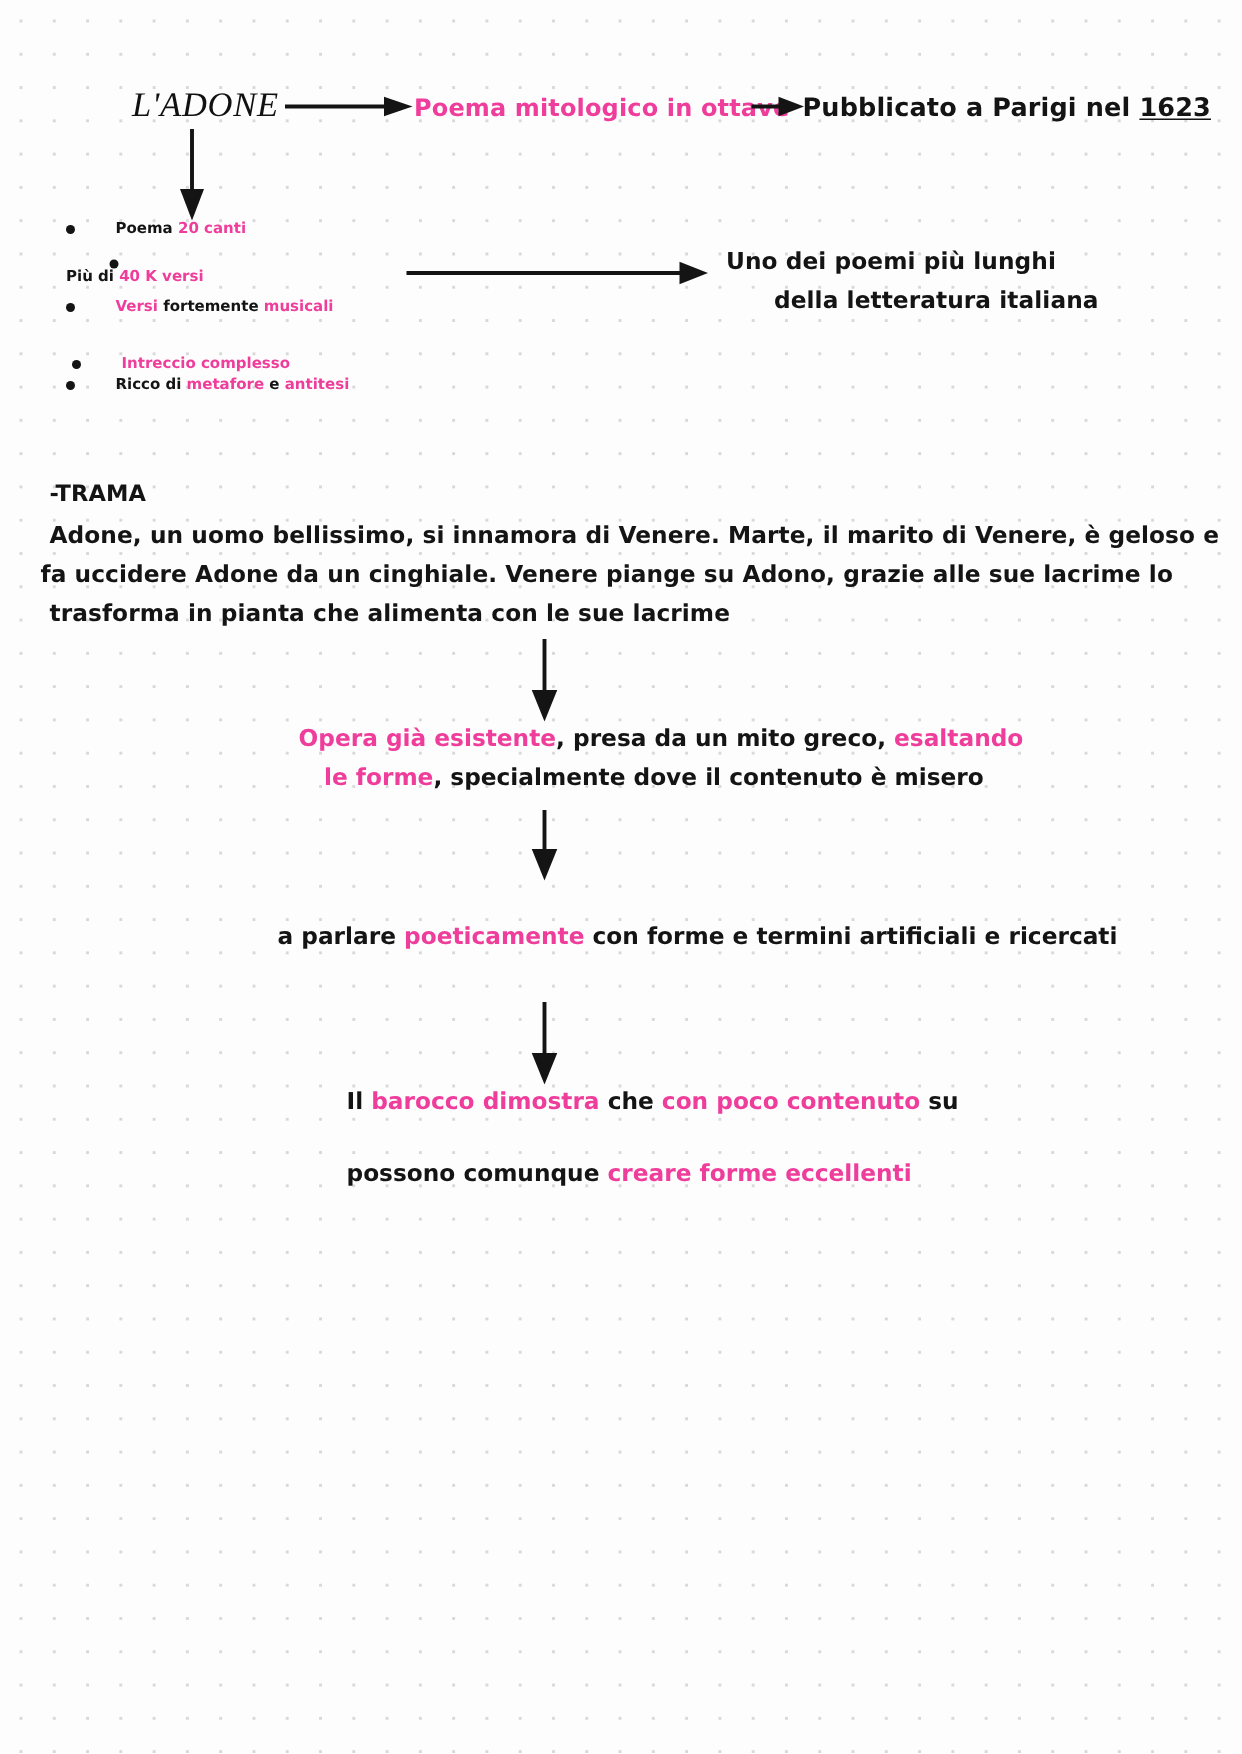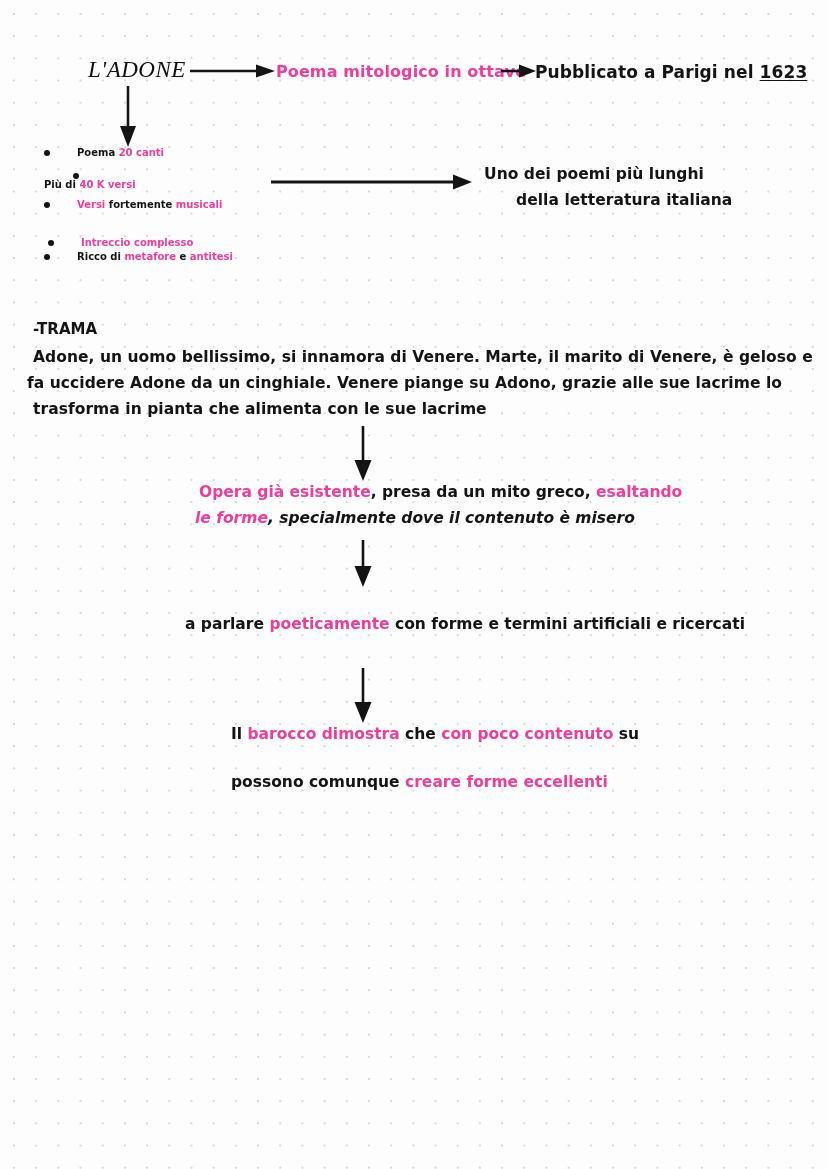--- a/index.html
+++ b/index.html
@@ -164,21 +164,21 @@
   <div class="arrow" style="left:352px; top:426px;">
     <svg width="22" height="56" viewBox="0 0 22 56">
       <line x1="11" y1="0" x2="11" y2="38" stroke="#141414" stroke-width="2.6"></line>
       <polygon points="2.5,34 19.5,34 11,55" fill="#141414"></polygon>
     </svg>
   </div>
 
   <div class="flow-line" style="left:199px; top:483px;">
     <span class="pink">Opera già esistente</span><span>, presa da un mito greco, </span><span class="pink">esaltando</span>
   </div>
-  <div class="flow-line" style="left:195px; top:509px;font-style:italic;">
+  <div class="flow-line" style="left:216px; top:509px;">
     <span class="pink">le forme</span><span>, specialmente dove il contenuto è misero</span>
   </div>
 
   <div class="arrow" style="left:352px; top:540px;">
     <svg width="22" height="48" viewBox="0 0 22 48">
       <line x1="11" y1="0" x2="11" y2="30" stroke="#141414" stroke-width="2.6"></line>
       <polygon points="2.5,26 19.5,26 11,47" fill="#141414"></polygon>
     </svg>
   </div>
 

